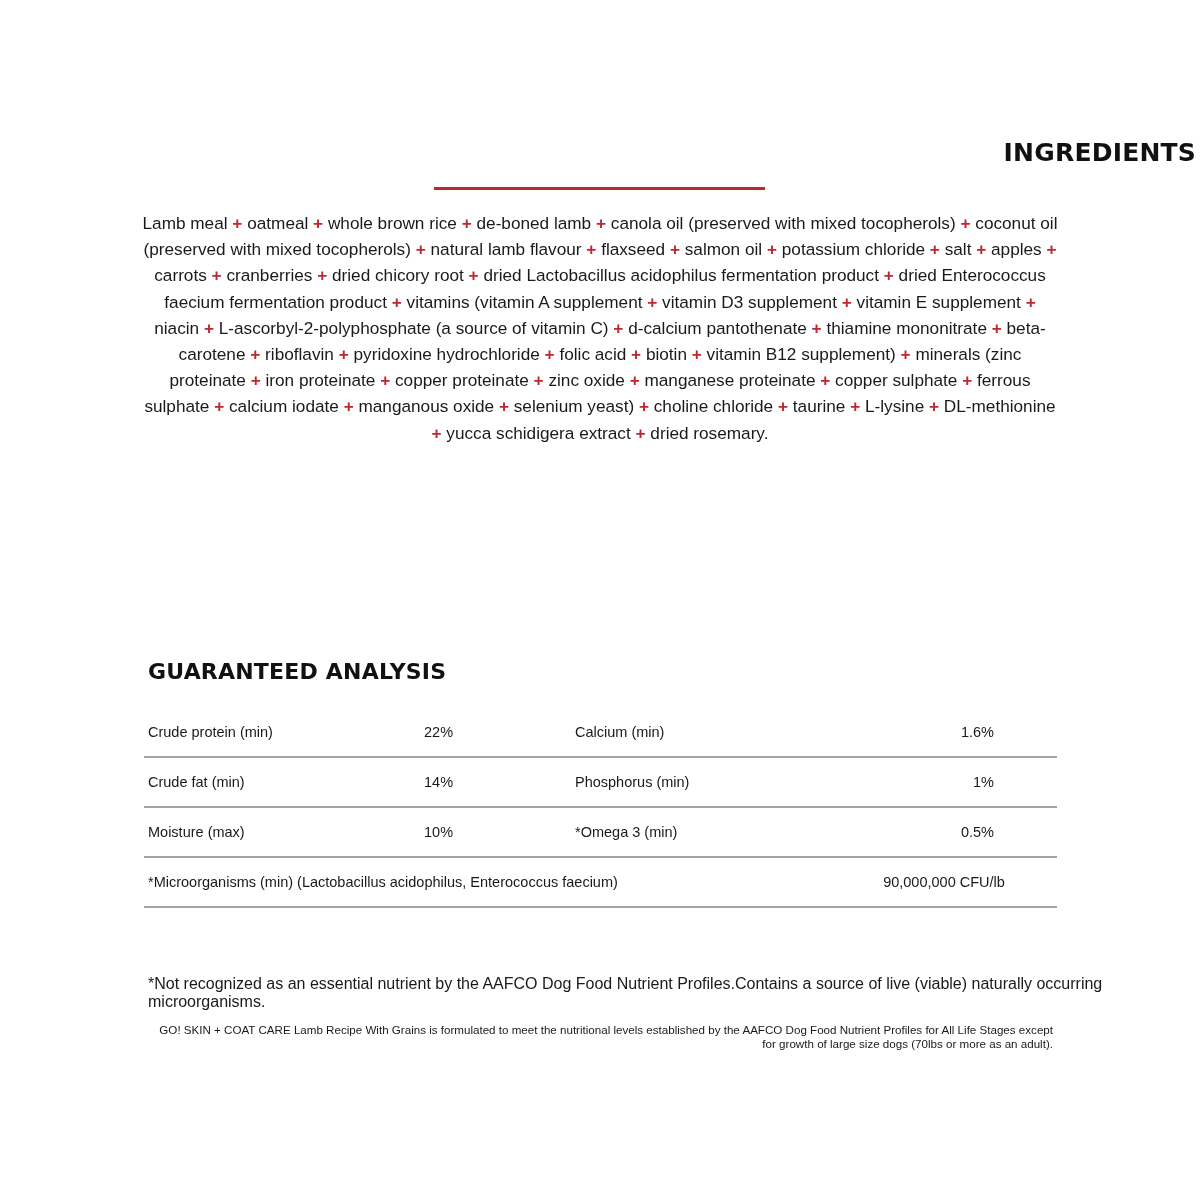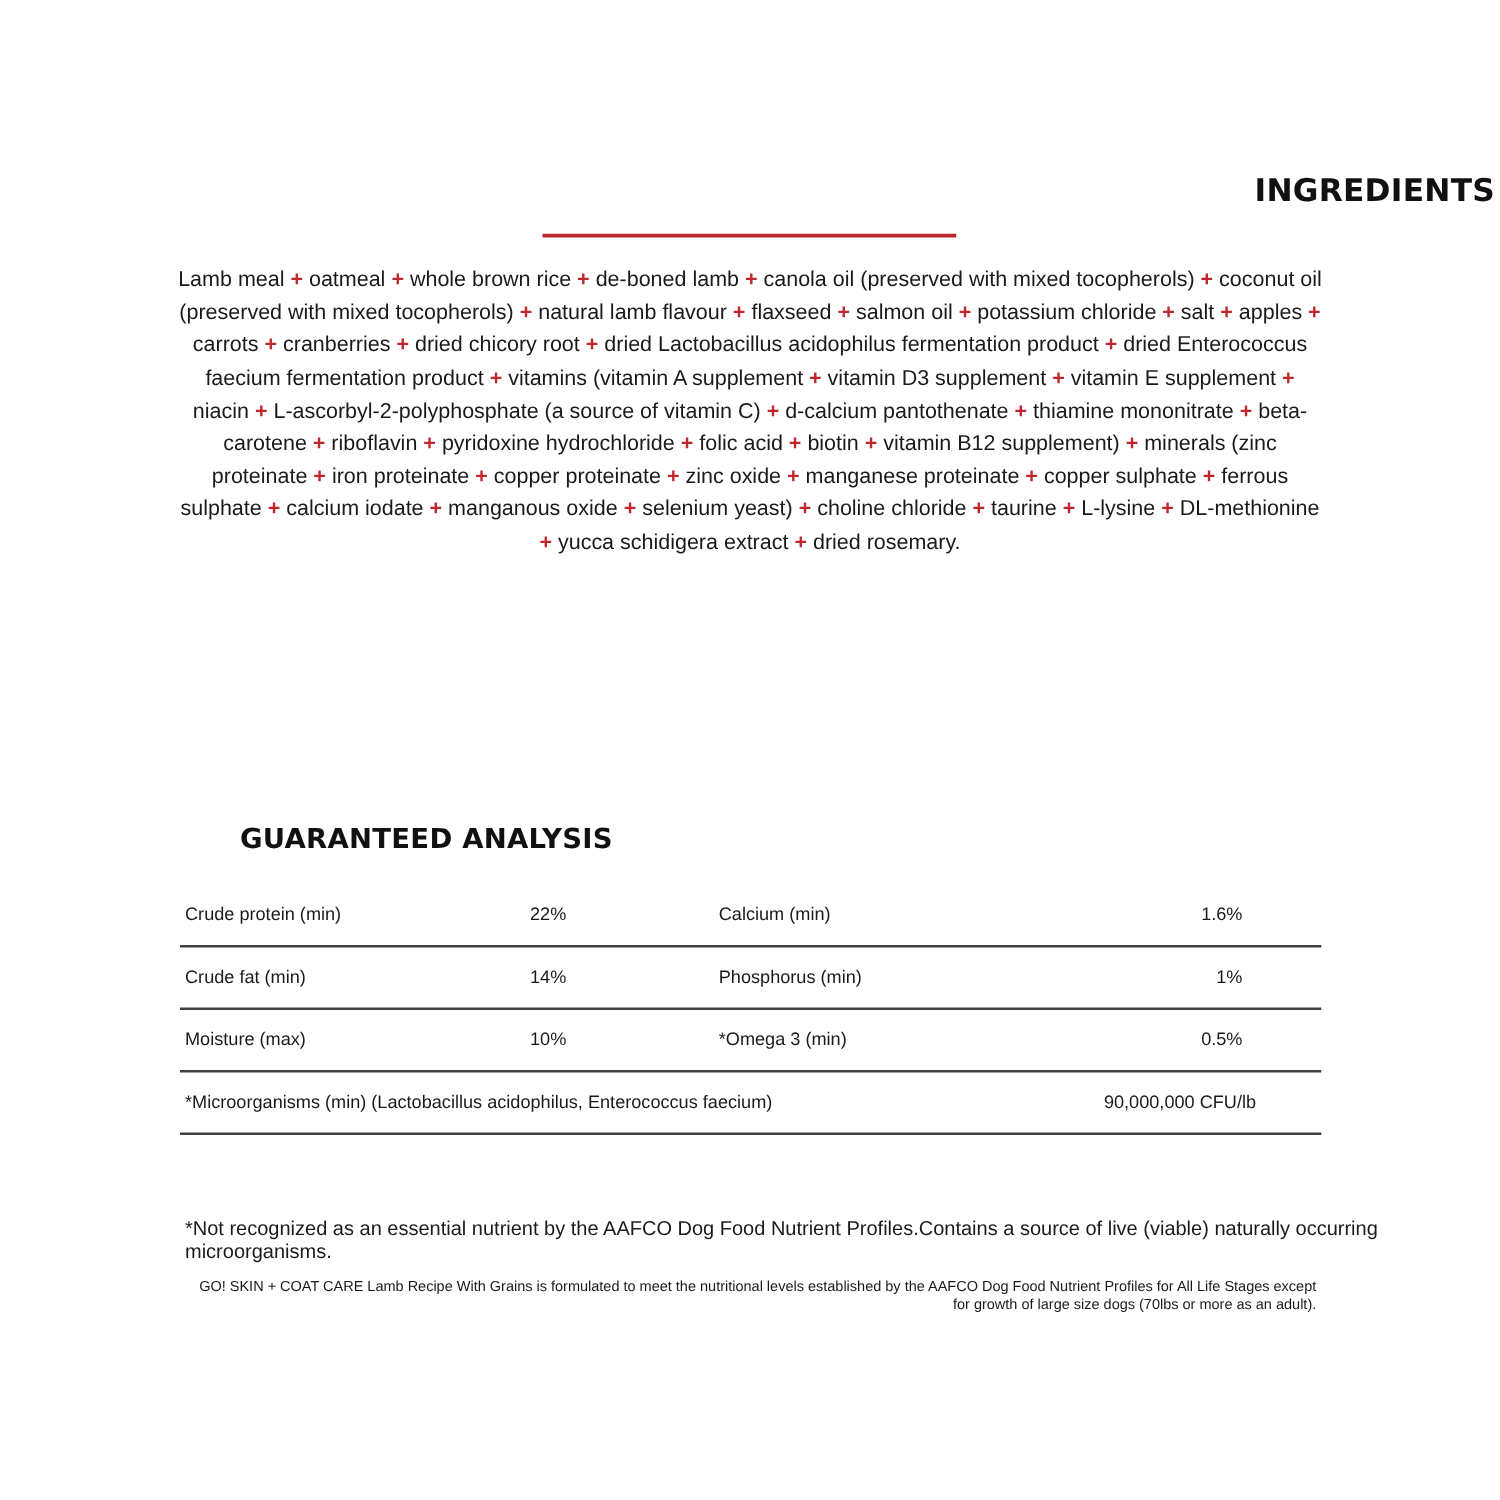--- a/index.html
+++ b/index.html
@@ -6,23 +6,23 @@
     body { width: 1200px; height: 1200px; position: relative; overflow: hidden;
            font-family: "Liberation Sans", "DejaVu Sans", sans-serif; color: #1a1a1a; }
     .ing-title { position: absolute; top: 138px; left: 0; width: 1196px; text-align: right;
                  font-family: "DejaVu Sans", sans-serif; font-weight: bold; font-size: 25px;
                  letter-spacing: 0.2px; color: #111; }
     .red-rule { position: absolute; top: 187px; left: 434px; width: 331px; height: 3px; background: #c0272d; }
     .ing-text { position: absolute; top: 210px; left: 140px; width: 920px; text-align: center;
                 font-size: 17.2px; line-height: 26.2px; color: #1a1a1a; }
     .plus { color: #c0272d; font-weight: bold; }
     .ga-title { position: absolute; top: 659px; left: 148px; font-family: "DejaVu Sans", sans-serif;
-                font-weight: bold; font-size: 22px; color: #111; letter-spacing: 0.2px; margin-left: 44px; }
+                font-weight: bold; font-size: 22px; color: #111; letter-spacing: 0.2px; }
     .ga-table { position: absolute; top: 708px; left: 144px; width: 913px; }
-    .ga-row { position: relative; height: 48px; border-bottom: 2px solid #404040; font-size: 14.5px; color: #1a1a1a; }
+    .ga-row { position: relative; height: 48px; border-bottom: 2px solid #a3a3a3; font-size: 14.5px; color: #1a1a1a; }
     .ga-row span { position: absolute; top: 16px; }
     .c1 { left: 4px; }
     .c2 { left: 280px; width: 90px; }
     .c3 { left: 431px; }
     .c4 { left: 750px; width: 100px; text-align: right; }
     .c4w { left: 715px; width: 170px; text-align: center; }
     .note1 { position: absolute; top: 975px; left: 148px; font-size: 16px; color: #1a1a1a; }
     .note2 { position: absolute; top: 1023px; left: 148px; width: 905px; font-size: 11.6px; line-height: 14px; color: #1a1a1a; text-align: right; }
   </style>
 </head>

